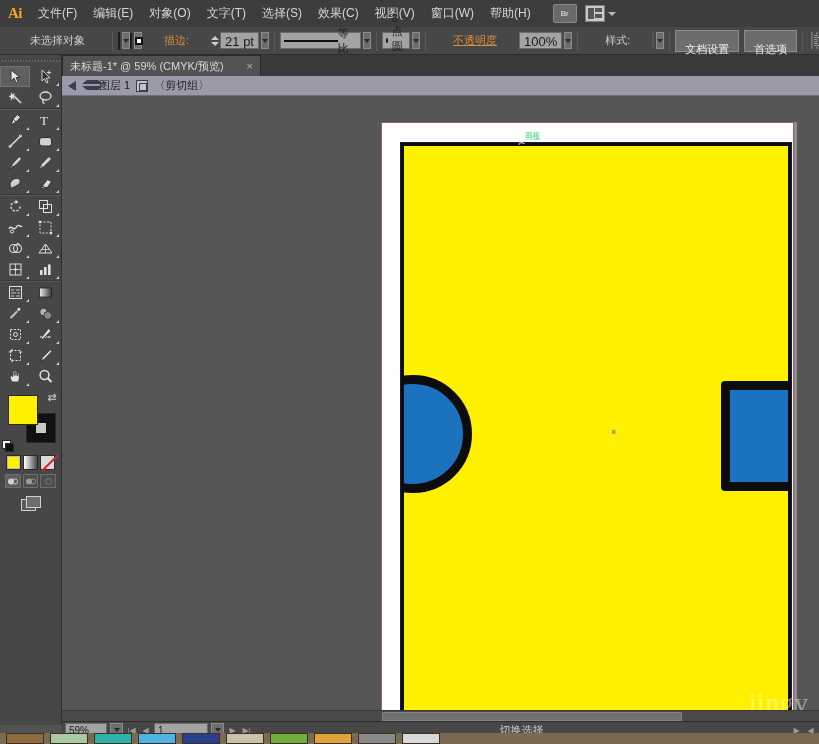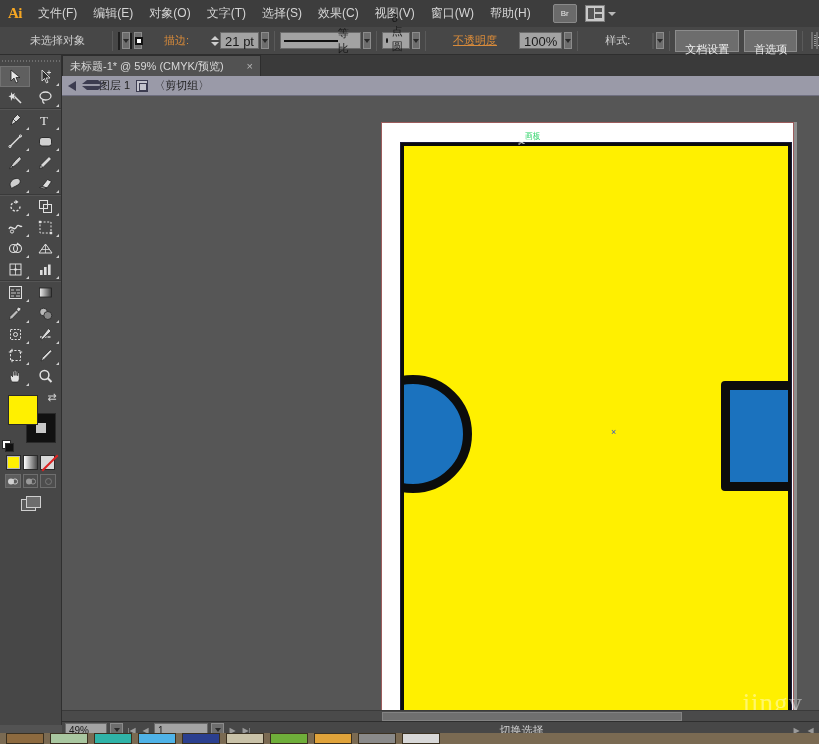--- a/index.html
+++ b/index.html
@@ -317,21 +317,21 @@
   }
   .center-mark {
     position: absolute; left: 210px; top: 285px;
     color: #3355cc; font-size: 9px; line-height: 9px;
   }
   .cursor-mark {
     position: absolute; left: 118px; top: -3px;
     color: #e8e8e8; font-size: 9px; line-height: 9px;
   }
   .watermark {
-    position: absolute; right: 16px; bottom: 4px;
+    position: absolute; right: 10px; bottom: 4px;
     font-size: 27px; color: rgba(255,255,255,0.42);
     font-family: "Liberation Serif", serif; letter-spacing: 1px;
     line-height: 27px;
   }
 
   
   .statusbar {
     position: absolute; left: 62px; top: 721px; width: 757px; height: 17px;
     background: #474747; border-top: 1px solid #2e2e2e;
     display: flex; align-items: center; padding: 0 3px; gap: 3px;
@@ -777,21 +777,21 @@
     </div>
 
     <div class="watermark">jingy</div>
   </div>
 
   <div class="hscroll">
     <div class="hscroll-thumb"></div>
   </div>
 
   <div class="statusbar">
-    <div class="zoomfield">49%</div>
+    <div class="zoomfield">59%</div>
     <div class="sb-caret">
         <i></i>
       </div>
     <div class="navbtn">|◀</div>
     <div class="navbtn">◀</div>
     <div class="pagefield">1</div>
     <div class="sb-caret">
         <i></i>
       </div>
     <div class="navbtn">▶</div>

